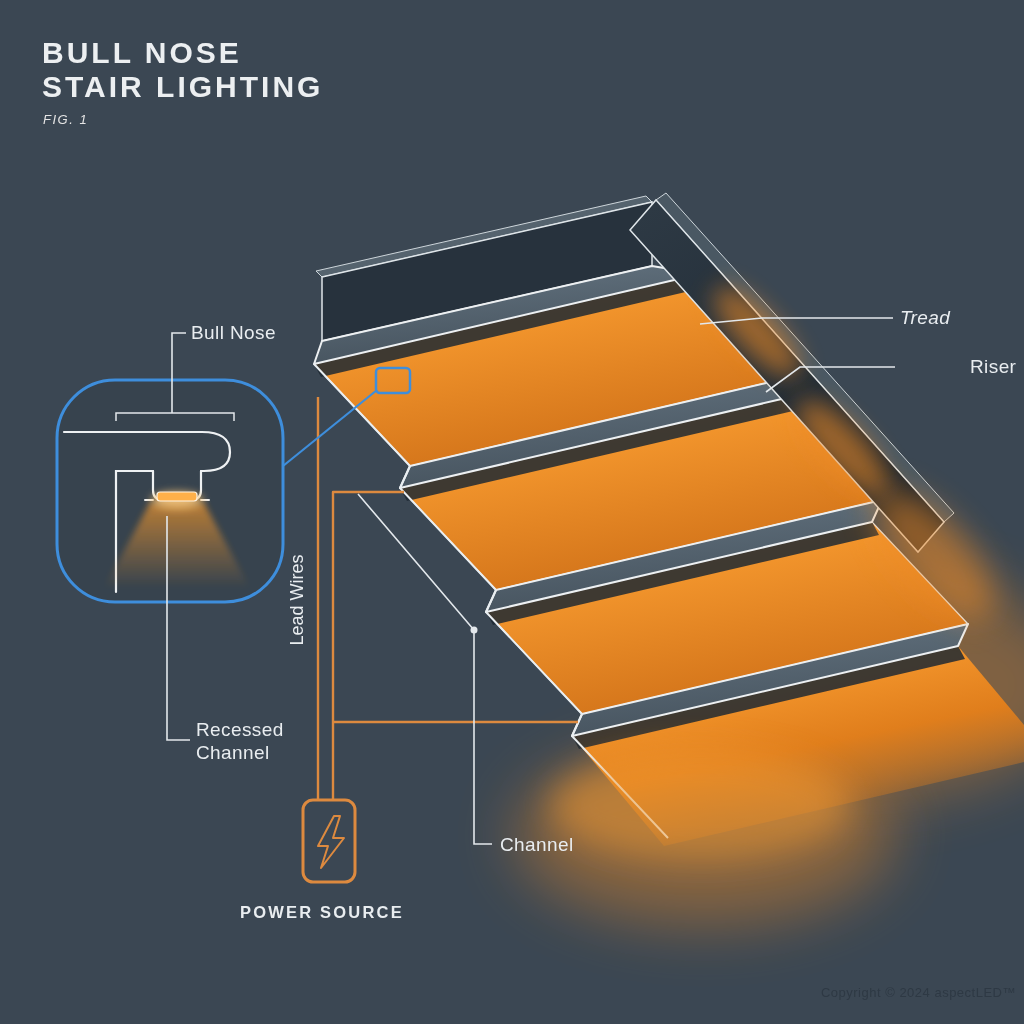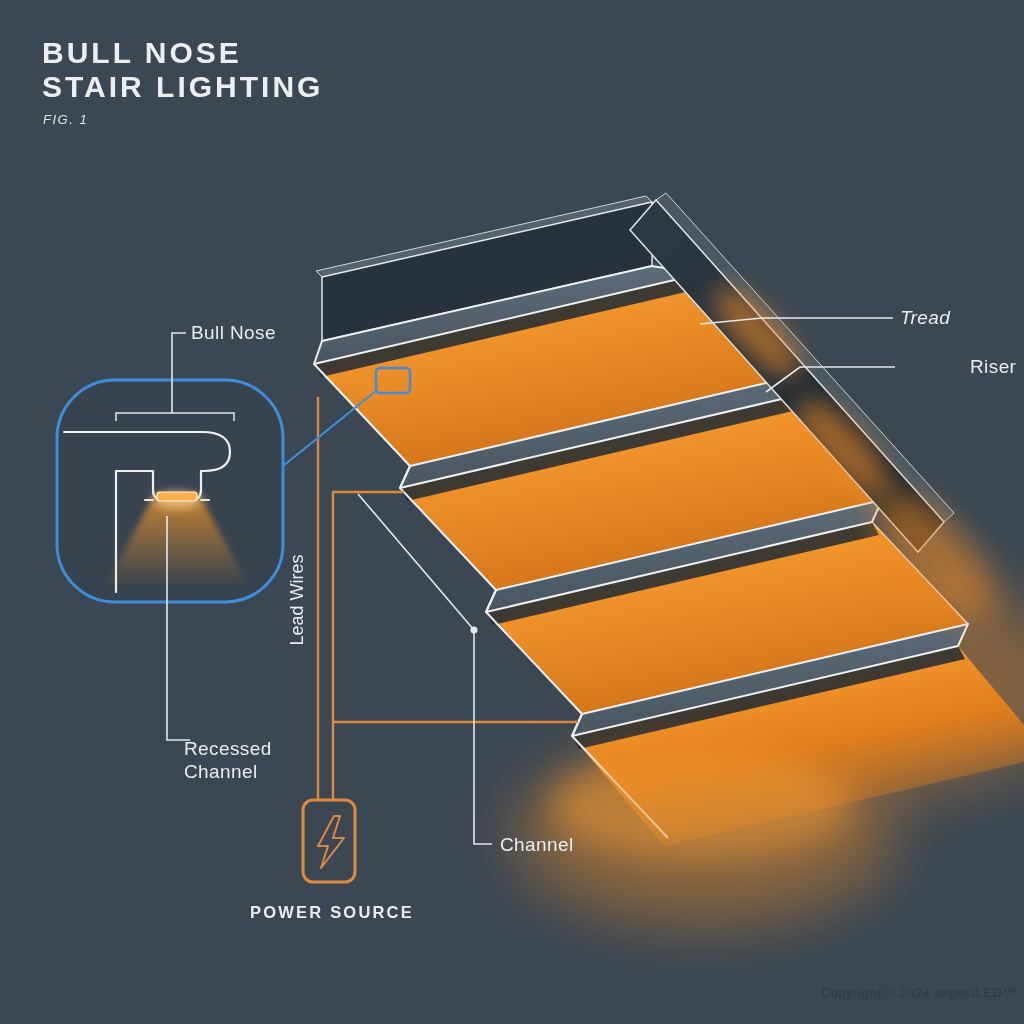--- a/index.html
+++ b/index.html
@@ -5,23 +5,23 @@
   html,body{margin:0;padding:0;background:#222;}
   .stage{position:relative;width:1024px;height:1024px;background:#3b4753;overflow:hidden;
          font-family:"Liberation Sans", sans-serif;padding-left:8px;}
   svg{position:absolute;inset:0;display:block;}
   .label{position:absolute;color:#e9edf0;}
   .title{left:42px;top:36px;font-size:30px;font-weight:800;letter-spacing:3px;line-height:34px;color:#eceff1;}
   .title span{display:block;}
   .fig{left:43px;top:112px;font-size:13px;font-style:italic;letter-spacing:1.5px;color:#e5e5e5;}
   .lbl{font-size:19px;letter-spacing:0.4px;}
   .bull-nose{left:191px;top:322px;}
-  .recessed{left:184px;top:718px;white-space:pre-line;line-height:23px;margin-top:19px;}
+  .recessed{left:196px;top:718px;white-space:pre-line;line-height:23px;}
   .lead-wires{left:297px;top:600px;transform:translate(-50%,-50%) rotate(-90deg);white-space:nowrap;font-size:18px;}
-  .power{left:240px;top:903px;width:184px;text-align:center;font-size:16.5px;letter-spacing:2.2px;font-weight:600;}
+  .power{left:240px;top:903px;width:184px;text-align:left;font-size:16.5px;letter-spacing:2.2px;font-weight:600;}
   .stringer{left:500px;top:834px;}
   .tread{left:900px;top:307px;font-style:italic;}
   .riser{left:949px;top:356px;margin-left:21px;}
   .copyright{position:absolute;right:16px;top:985px;font-size:13px;letter-spacing:0.5px;color:#2e3944;}
 </style>
 </head>
 <body>
 
 <div class="stage">
 

